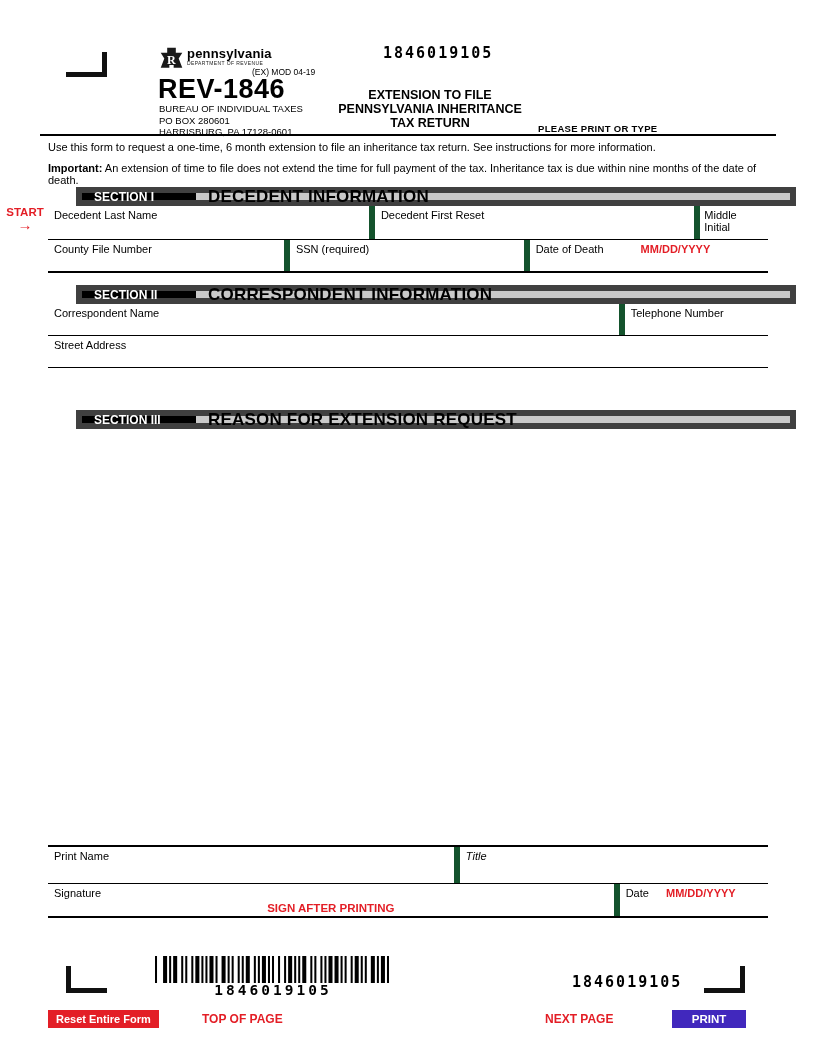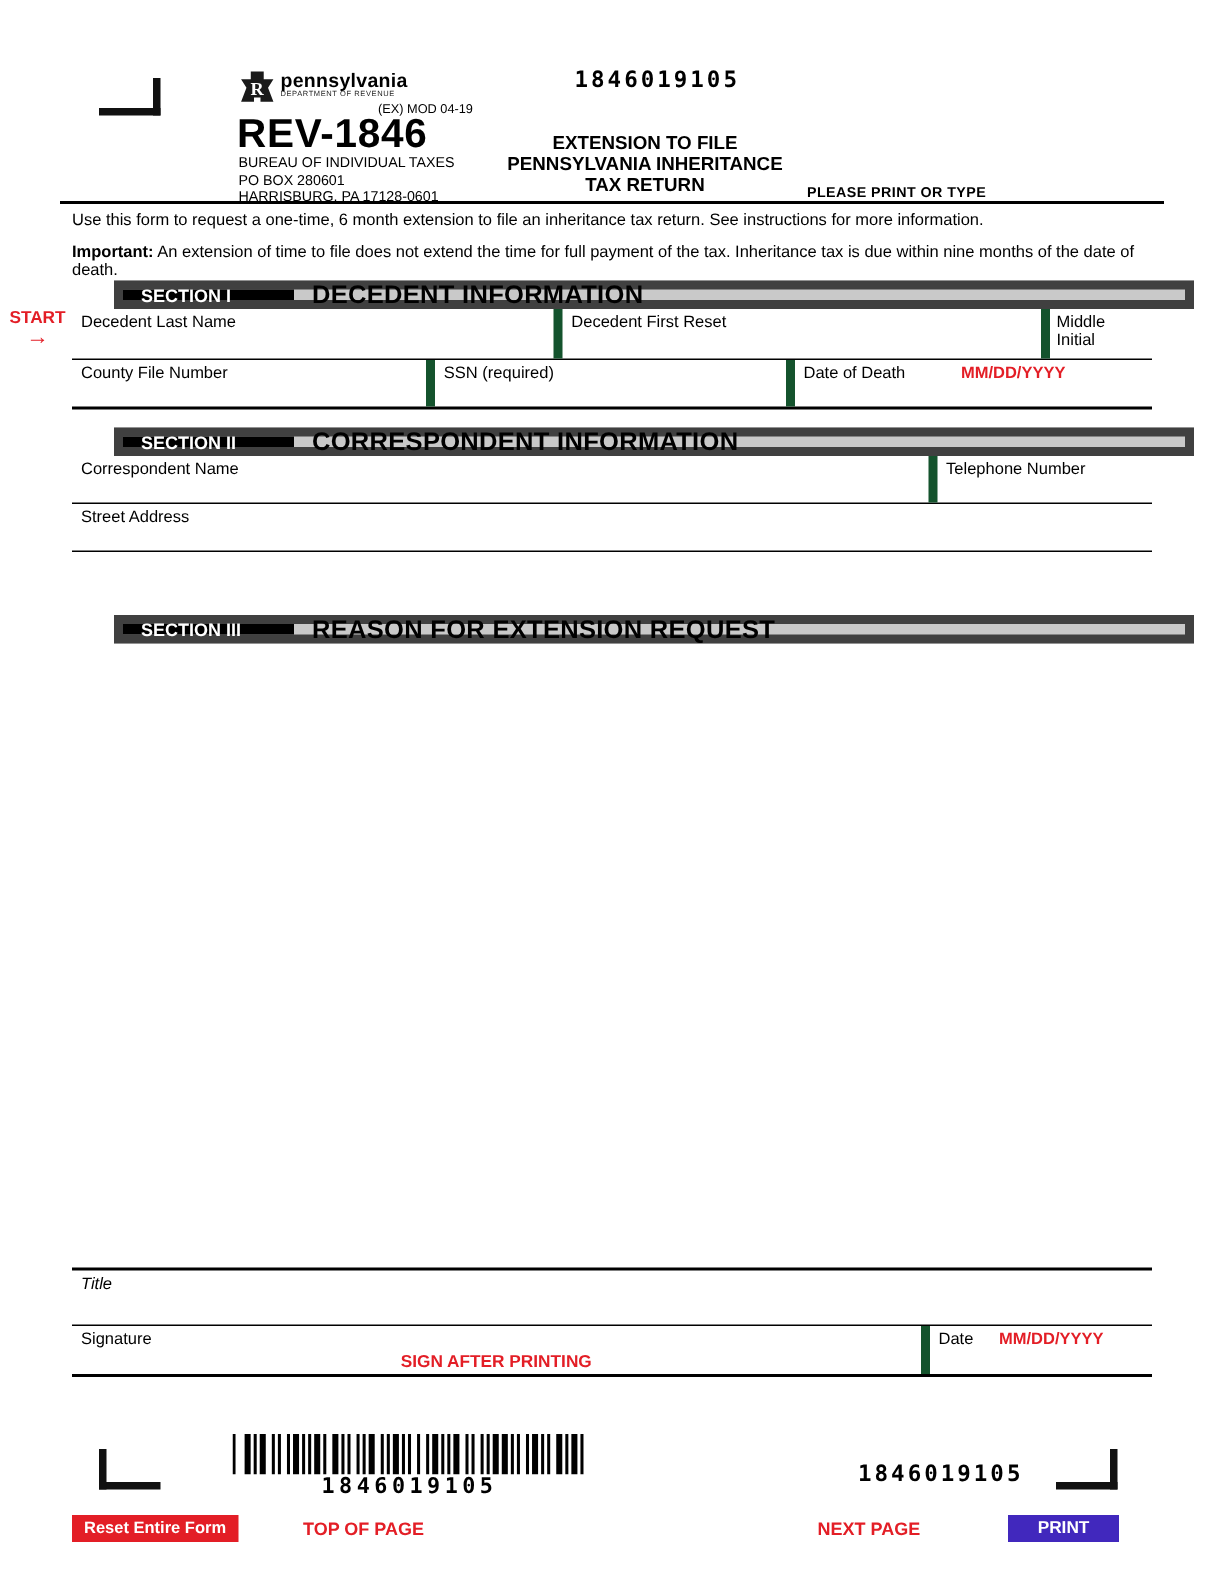--- a/index.html
+++ b/index.html
@@ -168,20 +168,23 @@
   </div>
 
   <div class="secbar" style="top:410px;">
     <div class="sec-label">SECTION III</div>
     <div class="sec-title">REASON FOR EXTENSION REQUEST</div>
   </div>
   <div class="reason-area"></div>
 
   <div class="ftable sig-table" style="top:845px;">
     <div class="frow" style="height:37px;">
+      <div class="fcell div" style="width:57.2%;">
+        <span>Print Name</span>
+      </div>
       <div class="fcell" style="width:42.8%;font-style:italic;">
         <span>Title</span>
       </div>
     </div>
     <div class="frow thick" style="height:34px;">
       <div class="fcell div" style="width:79.4%;">
         <span>Signature</span>
         <div class="sign-note">SIGN AFTER PRINTING</div>
       </div>
       <div class="fcell" style="width:20.6%;">

